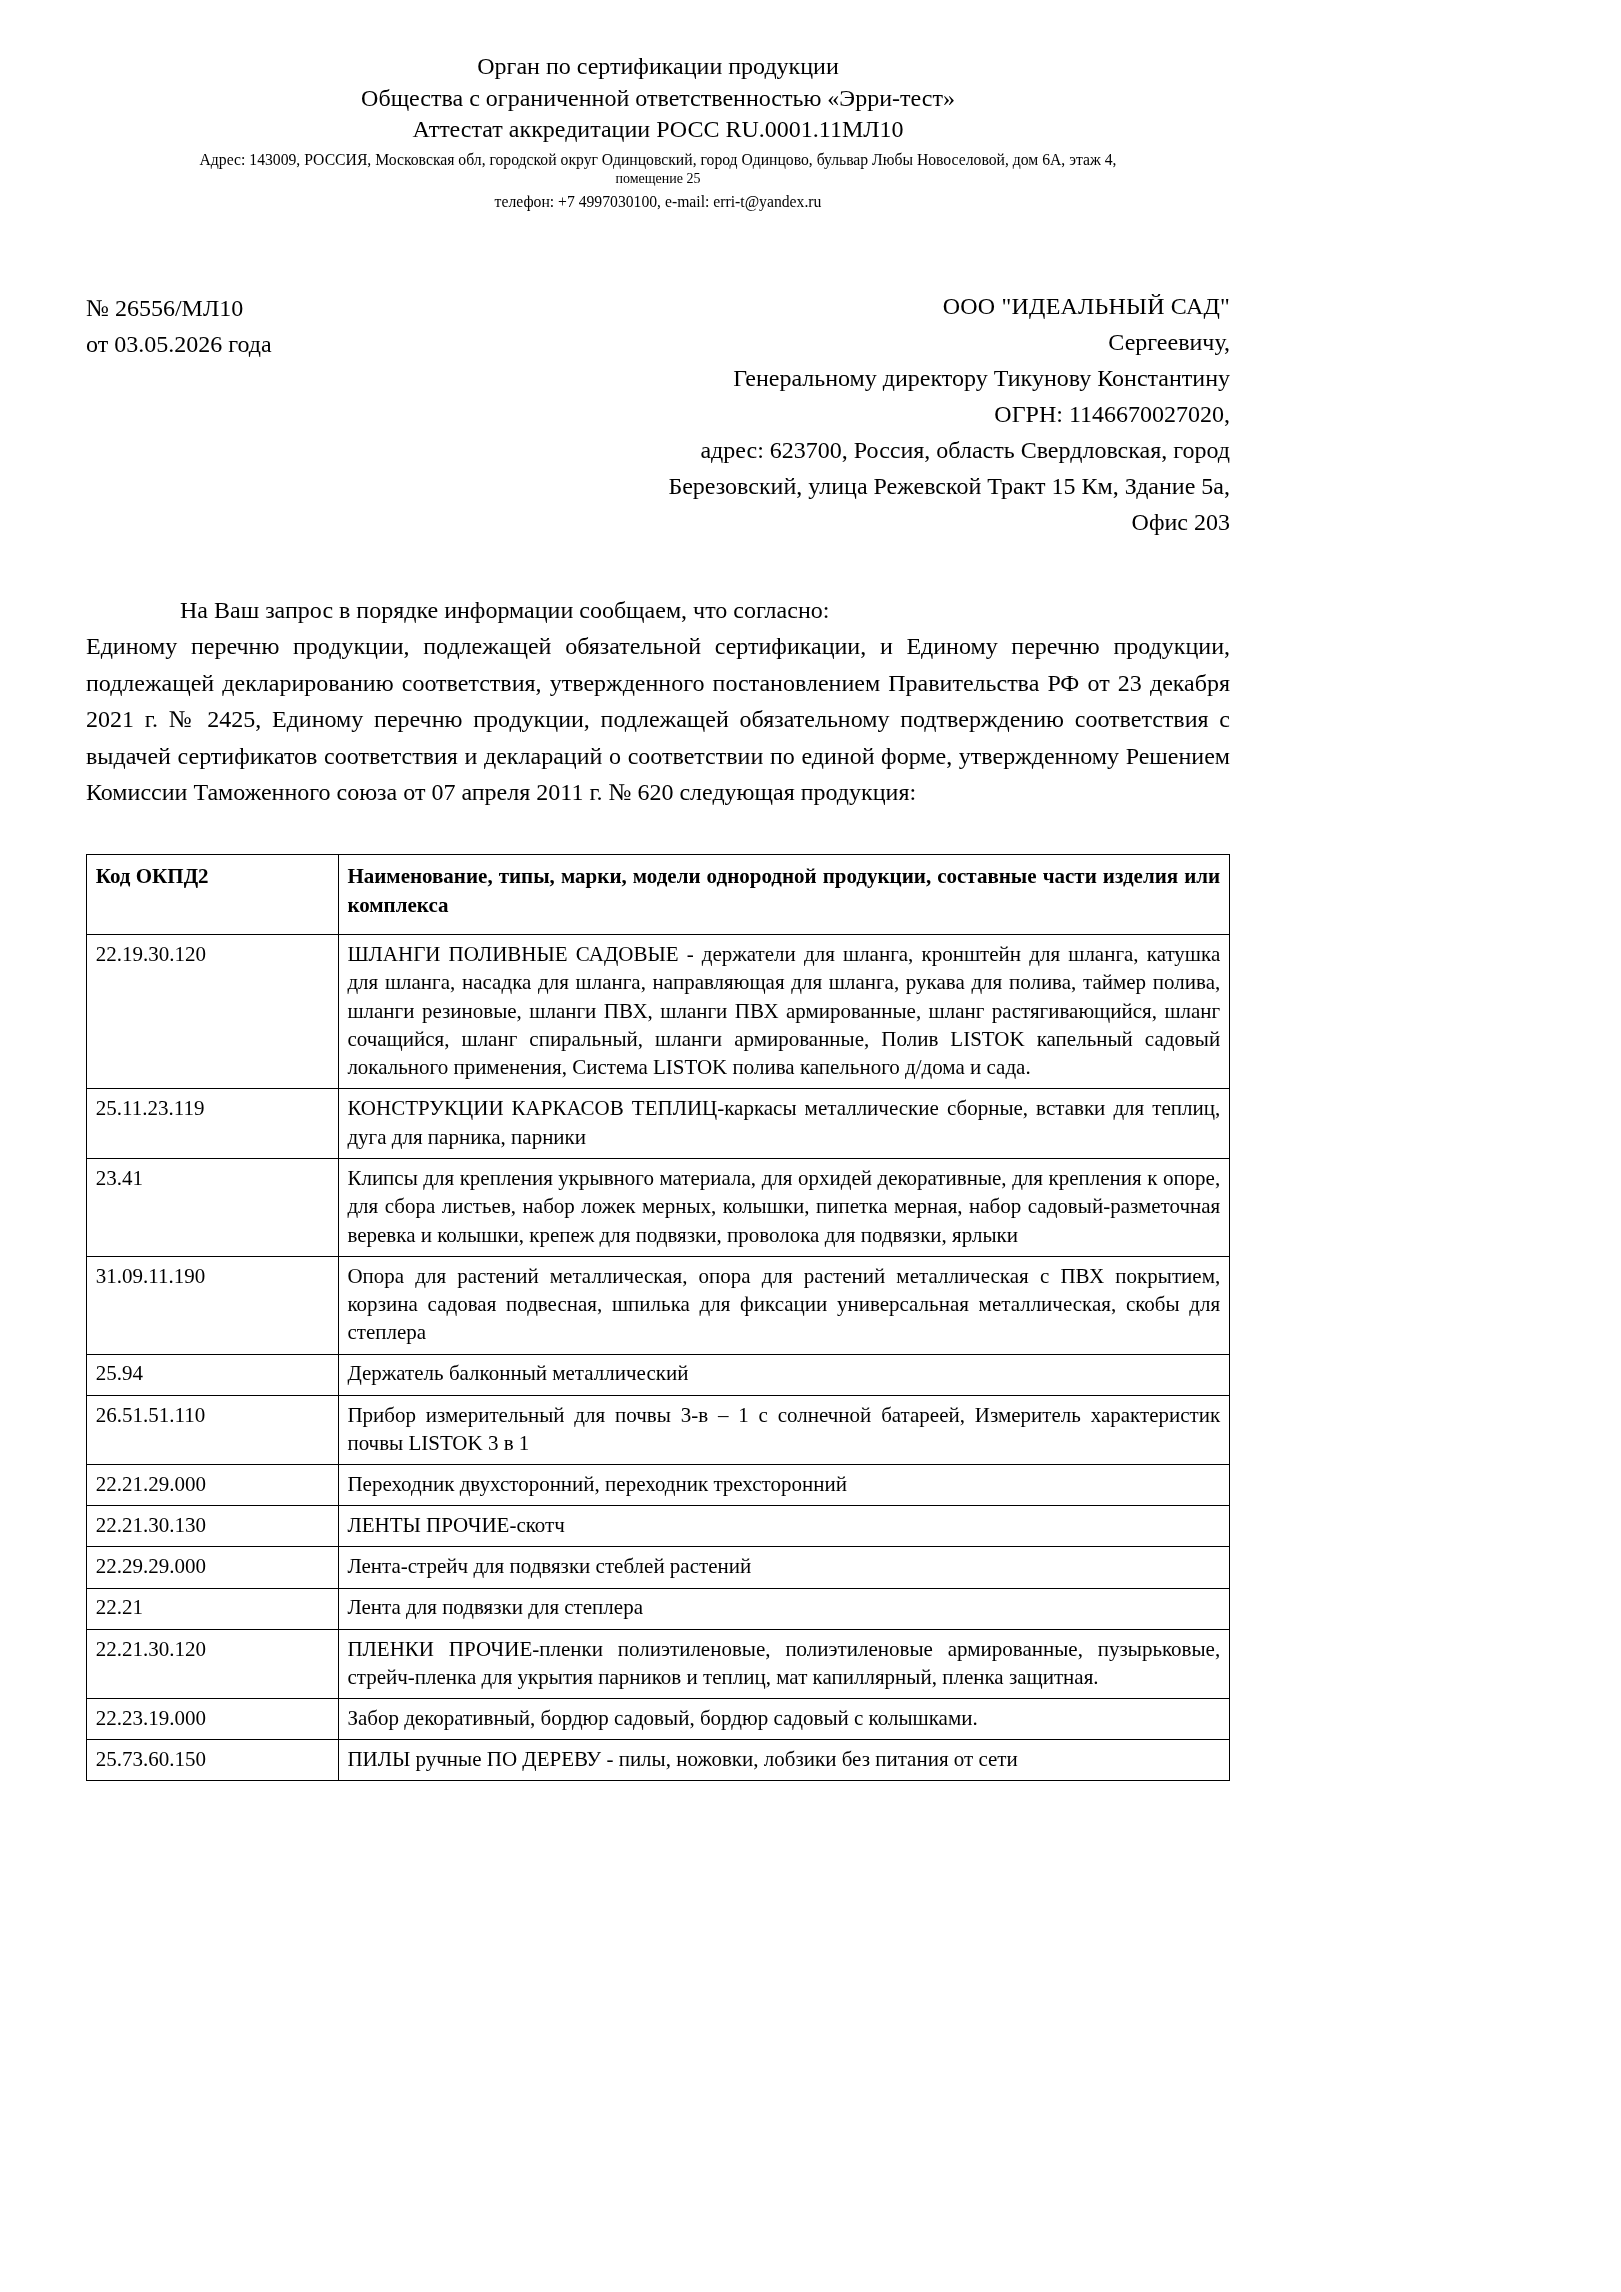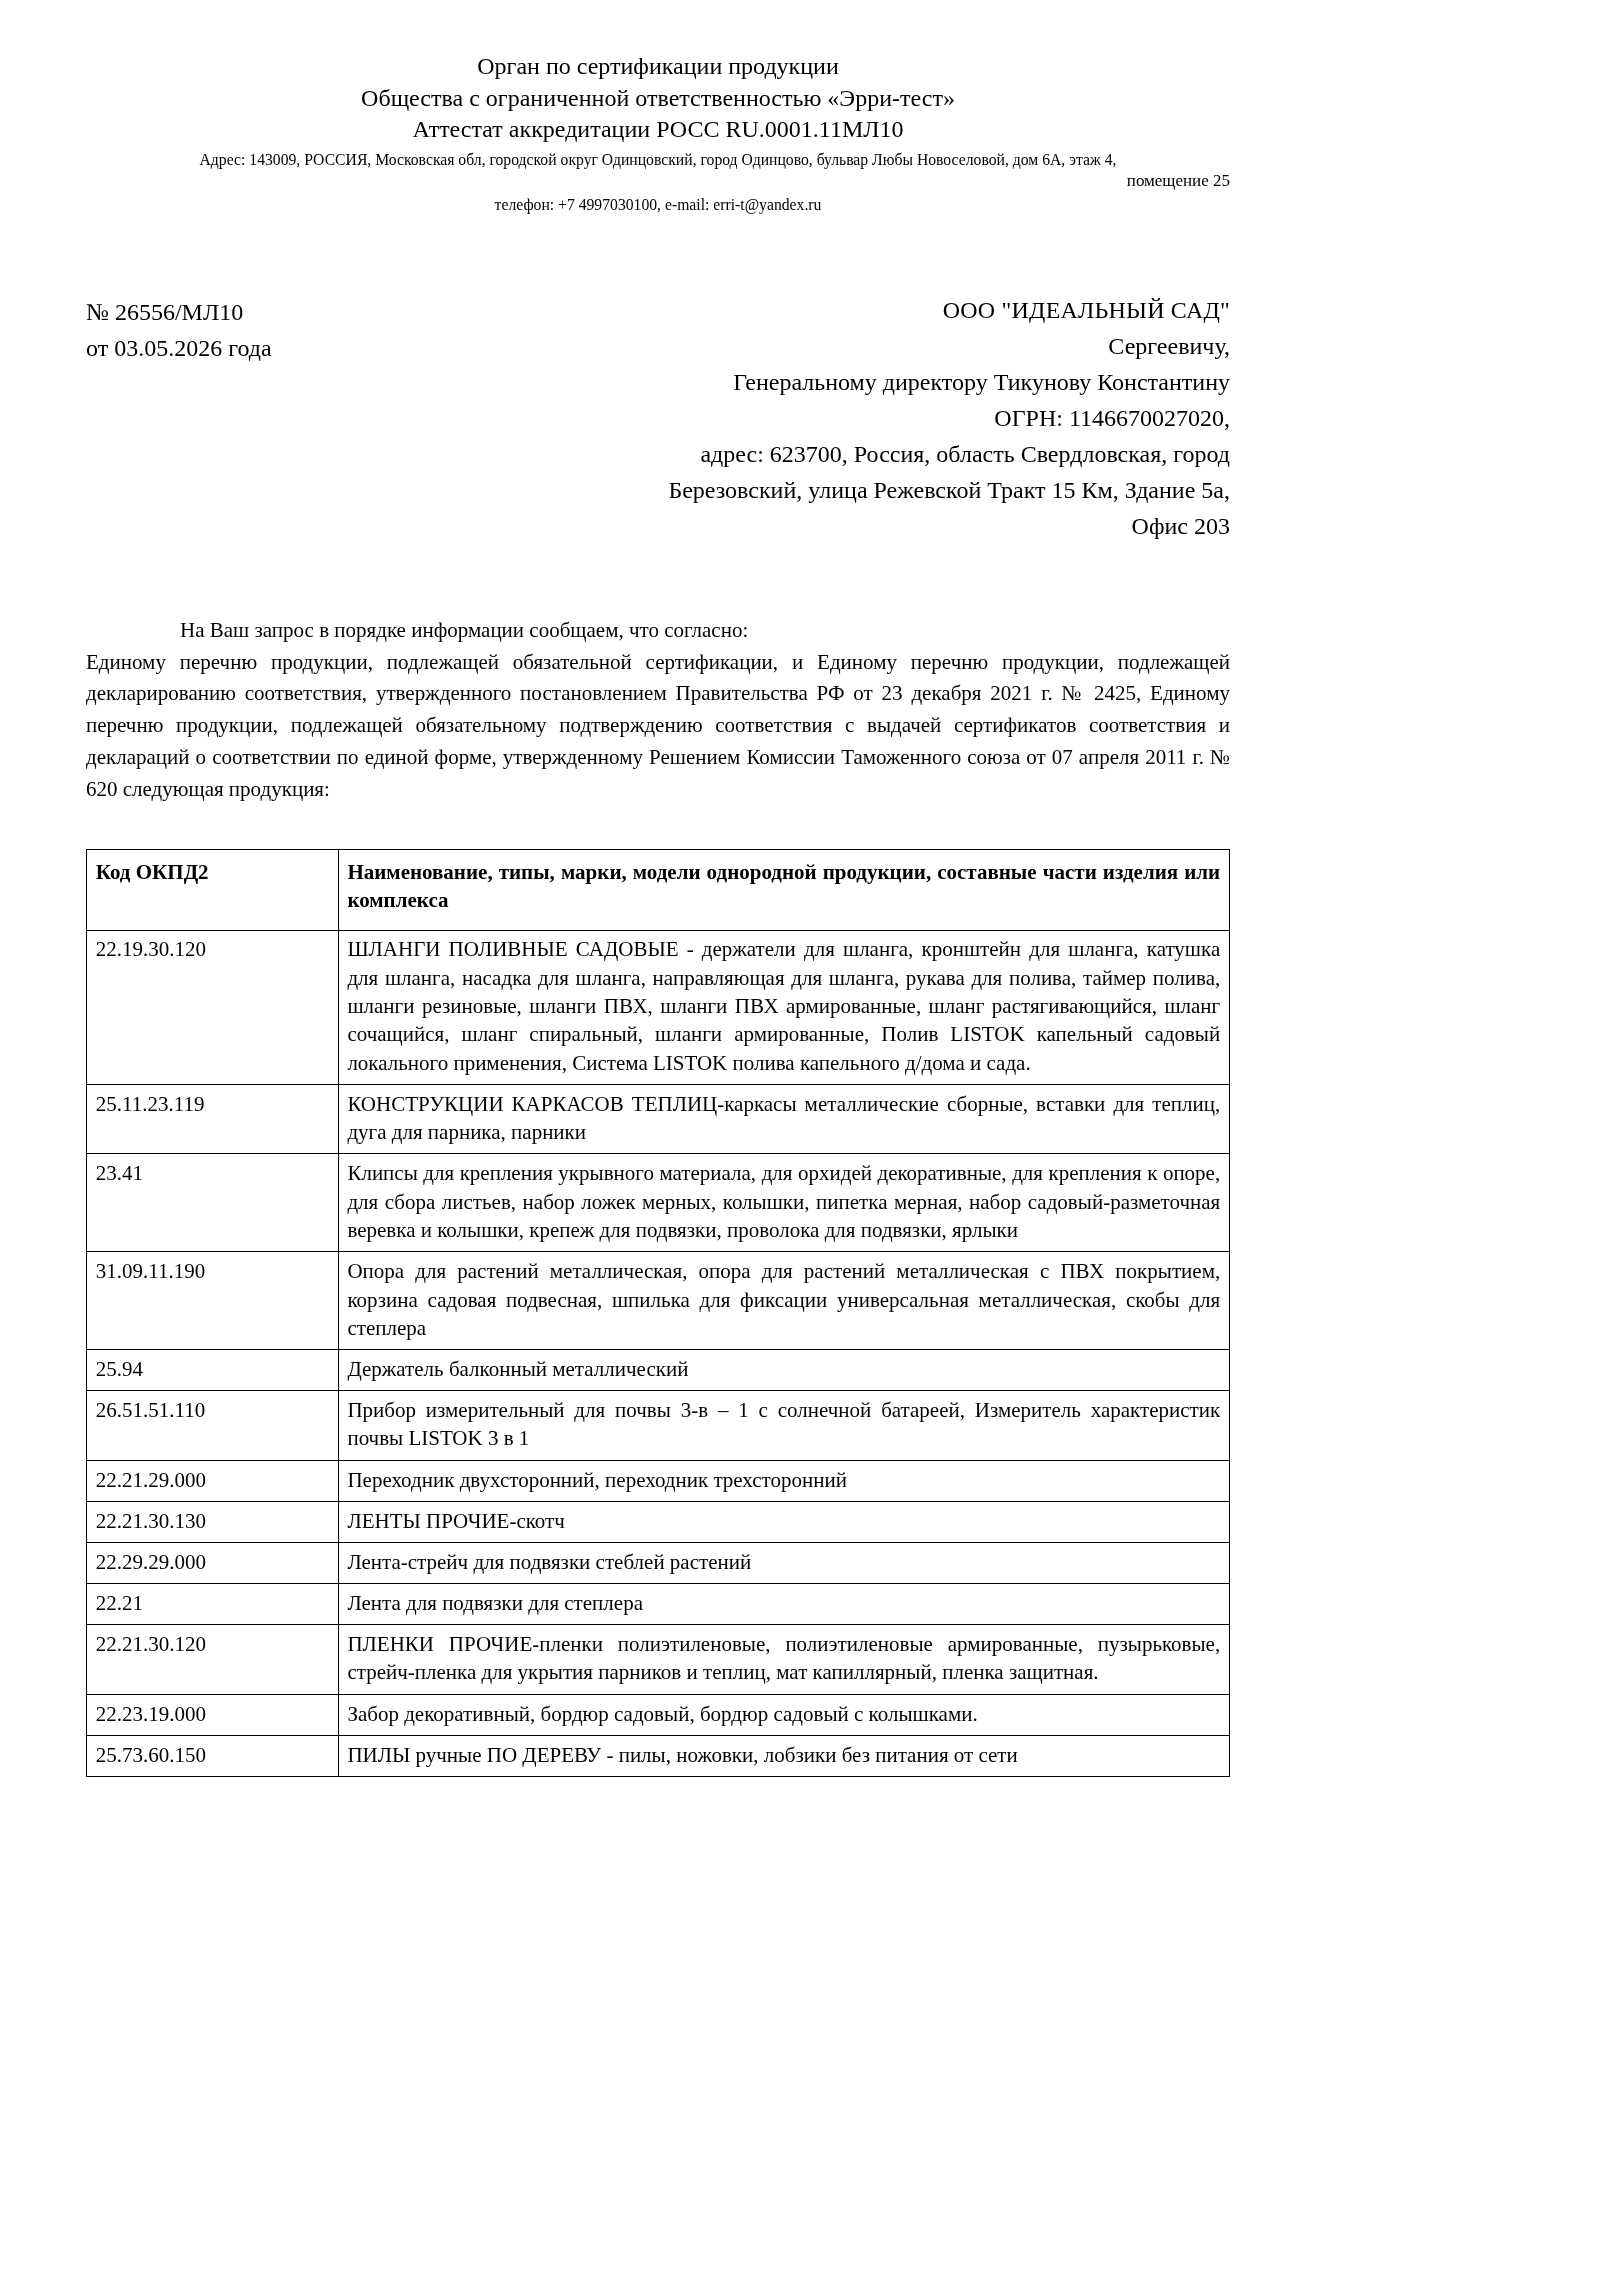--- a/index.html
+++ b/index.html
@@ -29,23 +29,22 @@
   .letterhead .l3 {
     font-size: 24px;
   }
   .letterhead .l2 { }
   .letterhead .addr {
     font-size: 15.7px;
     line-height: 1.3;
     margin-top: 3.9px;
   }
   .letterhead .addr2 {
-    font-size: 17px;
+    font-size: 14px;
     line-height: 1.3;
-    text-align: right;
   }
   .letterhead .phone {
     font-size: 15.7px;
     line-height: 1.35;
     margin-top: 2px;
   }
   
   .refblock {
     margin-top: 76px;
     display: flex;
@@ -62,22 +61,22 @@
     font-size: 24px;
     line-height: 1.5;
     text-align: right;
     max-width: 706px;
   }
   .refblock .right .company {
     letter-spacing: 0.2px;
   }
   
   .bodytext {
-    margin-top: 71px;
-    font-size: 21px;
+    margin-top: 52px;
+    font-size: 24px;
     line-height: 1.52;
     text-align: justify;
   }
   .bodytext .firstline {
     text-indent: 94px;
   }
   
   table.prod {
     margin-top: 43px;
     width: 100%;

